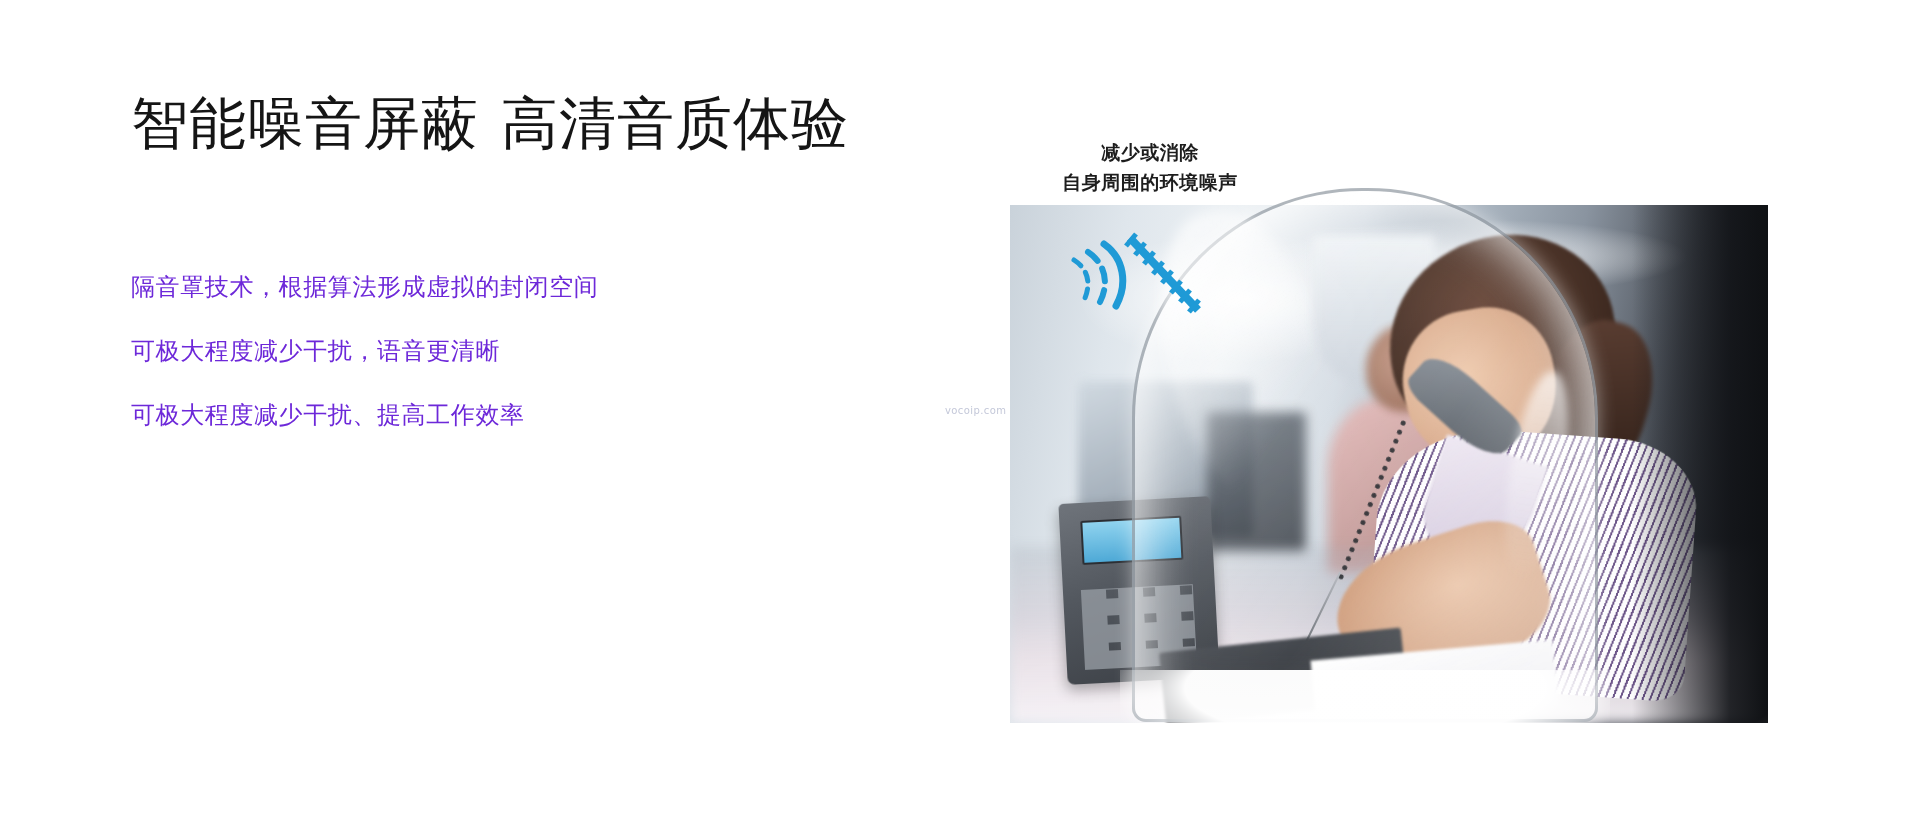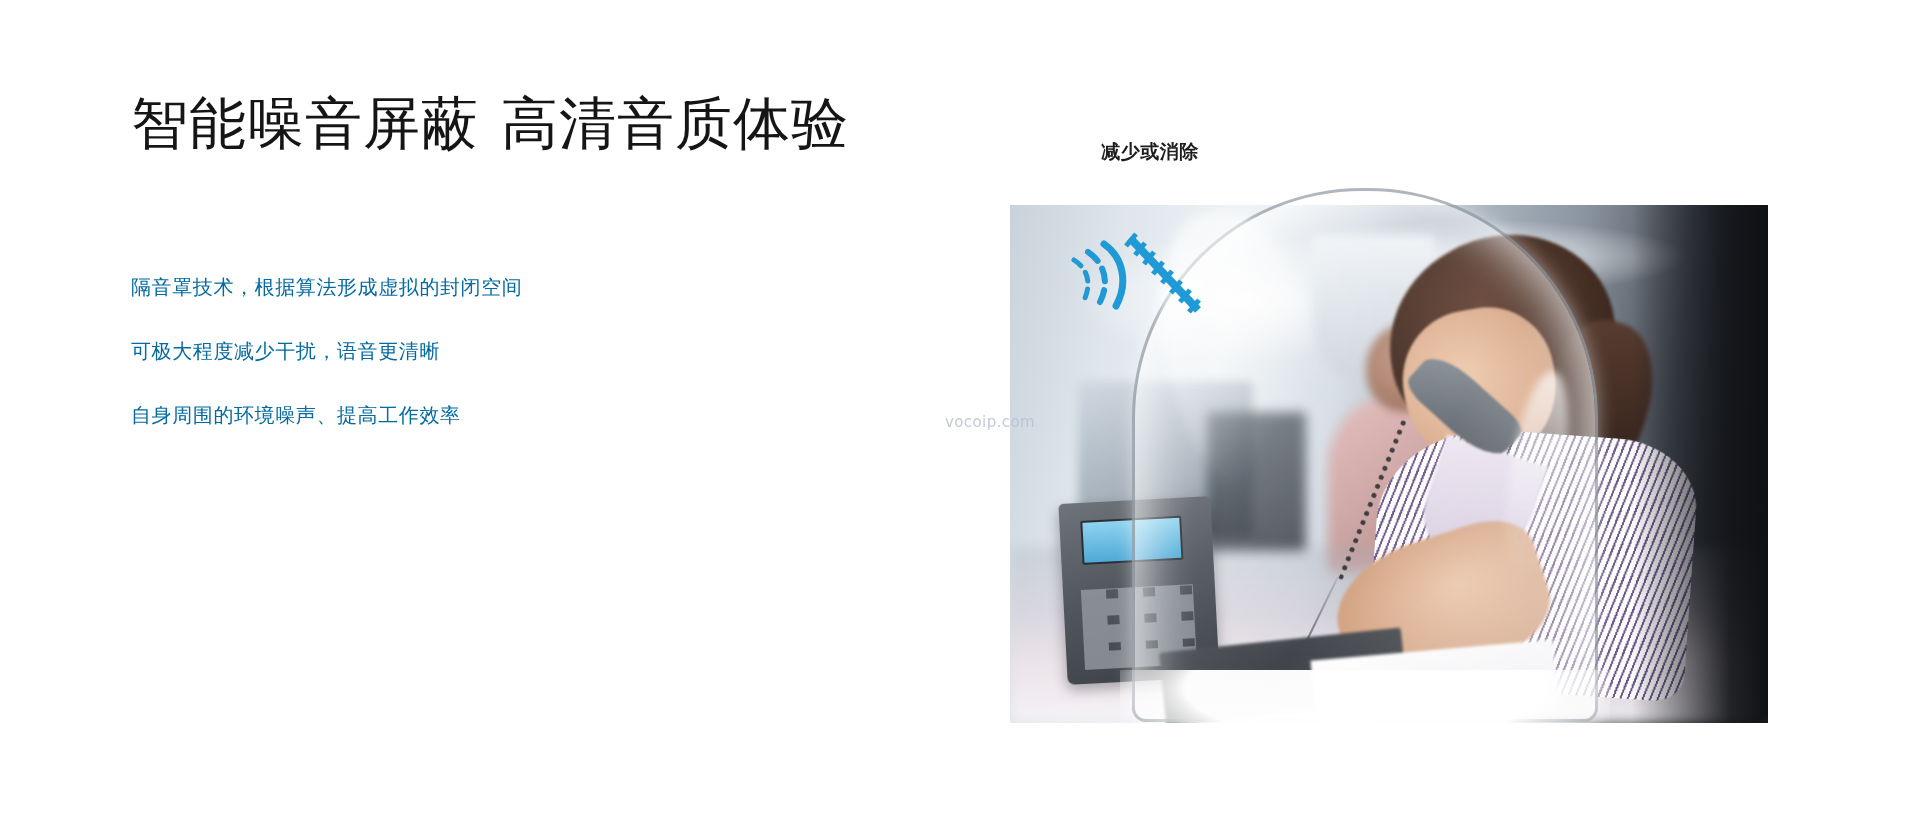--- a/index.html
+++ b/index.html
@@ -15,31 +15,31 @@
   .headline{
     font-family:"Liberation Serif","DejaVu Serif",serif;
     font-size:57px;line-height:1.25;color:#151515;
     letter-spacing:1px;font-weight:400;white-space:nowrap;
   }
   .headline .gap{display:inline-block;width:22px;}
 
   .bullets{margin-top:96px;}
   .bullet{
     font-family:"Liberation Serif","DejaVu Serif",serif;
-    font-size:20px;line-height:64px;color:#0369a1;
+    font-size:24px;line-height:64px;color:#6d28d9;
     letter-spacing:0.6px;white-space:nowrap;
   }
 
   
   .photo-zone{position:absolute;left:1000px;top:130px;width:800px;height:620px;}
 
   .caption{
     position:absolute;left:35px;top:8px;width:230px;
     text-align:center;
-    font-family:Liberation Mono, monospace;
+    font-family:Liberation Sans, sans-serif;
     font-size:19px;line-height:30px;color:#1d1d1d;font-weight:700;
     letter-spacing:0.5px;white-space:nowrap;z-index:8;
   }
 
   
   .photo{
     position:absolute;left:10px;top:75px;width:758px;height:518px;
     overflow:hidden;
     -webkit-mask-image:
        radial-gradient(115% 120% at 50% 45%, #000 62%, rgba(0,0,0,0) 97%);
@@ -222,49 +222,50 @@
     position:absolute;left:120px;top:540px;width:490px;height:90px;
     background:radial-gradient(ellipse at 50% 20%, rgba(255,255,255,.98) 0%, rgba(255,255,255,.98) 52%, rgba(255,255,255,0) 78%);
     z-index:7;pointer-events:none;
   }
 
   
   .wave-icon{position:absolute;left:68px;top:88px;width:150px;height:130px;z-index:9;}
 
   
   .watermark{
-    position:absolute;left:-55px;top:283px;
+    position:absolute;left:-55px;top:275px;
     font-family:"DejaVu Sans","Liberation Sans",sans-serif;
-    font-size:15px;color:#b9bed2;opacity:.85;letter-spacing:.4px;
+    font-size:10px;color:#b9bed2;opacity:.85;letter-spacing:.4px;
     z-index:9;white-space:nowrap;
   }
 </style>
 </head>
 <body>
 
 <div class="page">
 
   <div class="copy">
 
     <div class="headline">
       <span>智能噪音屏蔽</span><span class="gap"></span><span>高清音质体验</span>
     </div>
 
     <div class="bullets">
       <div class="bullet">隔音罩技术，根据算法形成虚拟的封闭空间</div>
       <div class="bullet">可极大程度减少干扰，语音更清晰</div>
-      <div class="bullet">自身周围的环境噪声、提高工作效率</div>
+      <div class="bullet">可极大程度减少干扰、提高工作效率</div>
     </div>
 
   </div>
 
   <div class="photo-zone">
 
     <div class="caption">
       <div>减少或消除</div>
+      <div>自身周围的环境噪声</div>
     </div>
 
     <div class="photo">
       <div class="bg"></div>
       <div class="lamp"></div>
       <div class="mon-a"></div>
       <div class="mon-b"></div>
       <div class="person-b-body"></div>
       <div class="person-b-head"></div>
       <div class="desk"></div>

